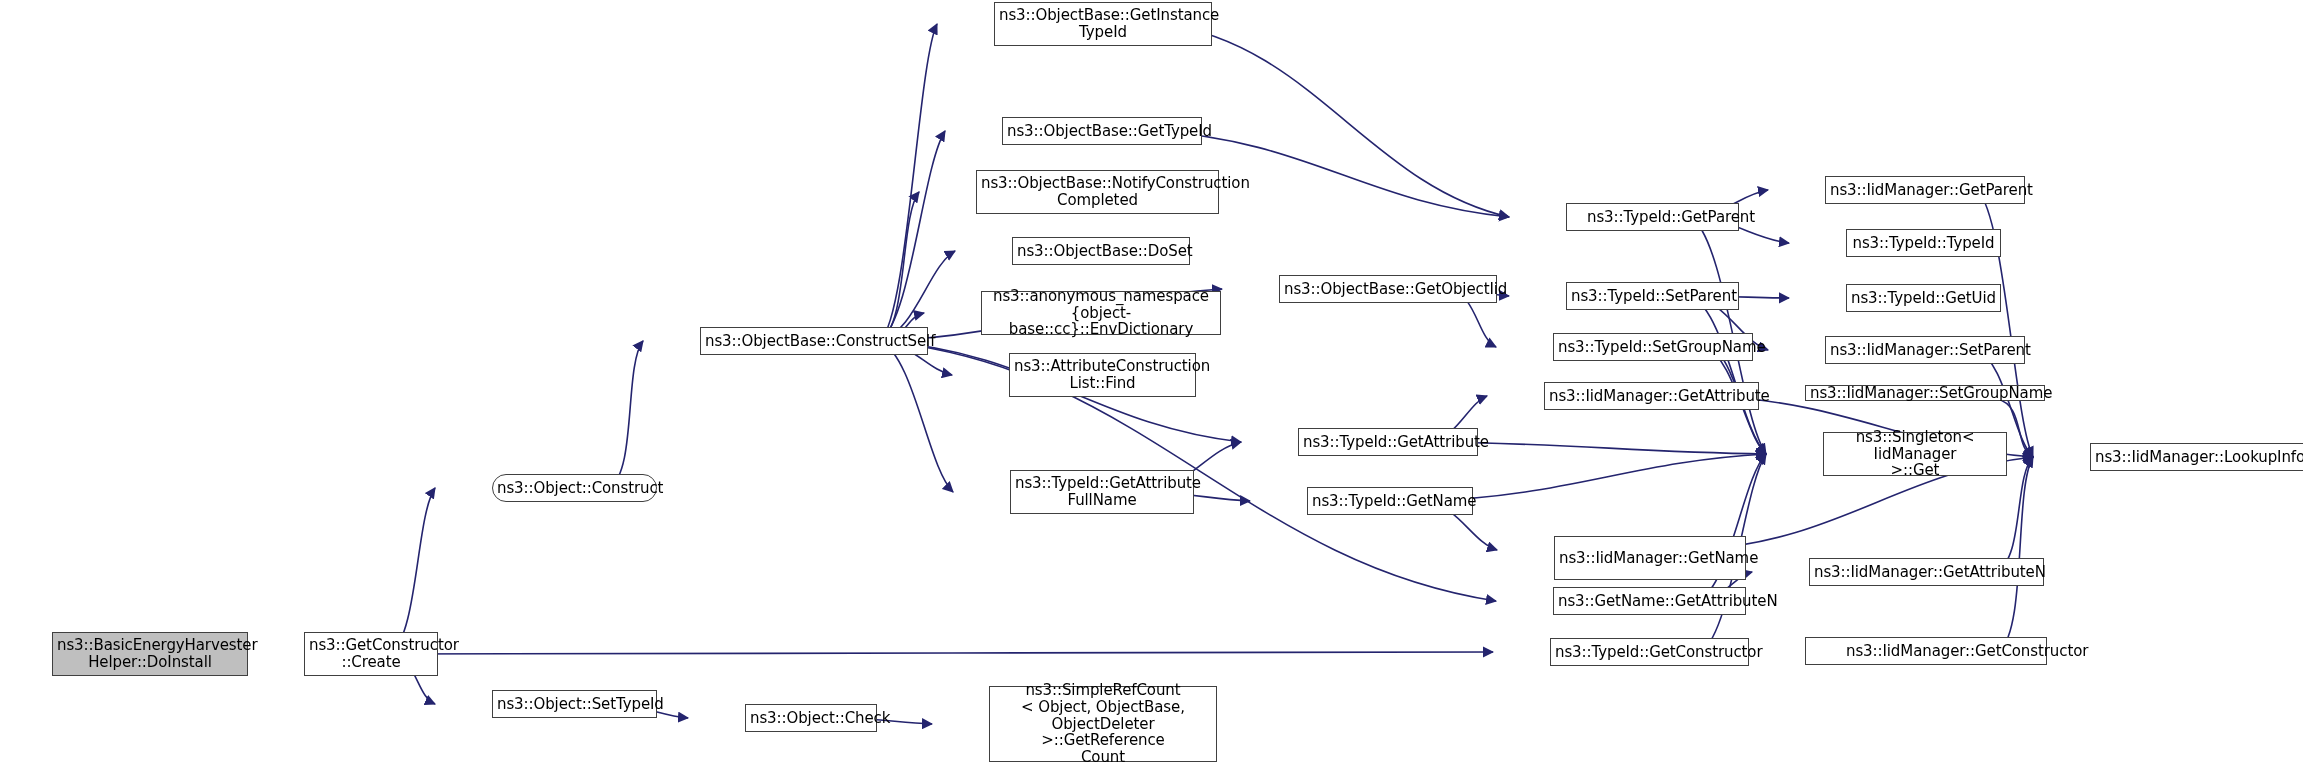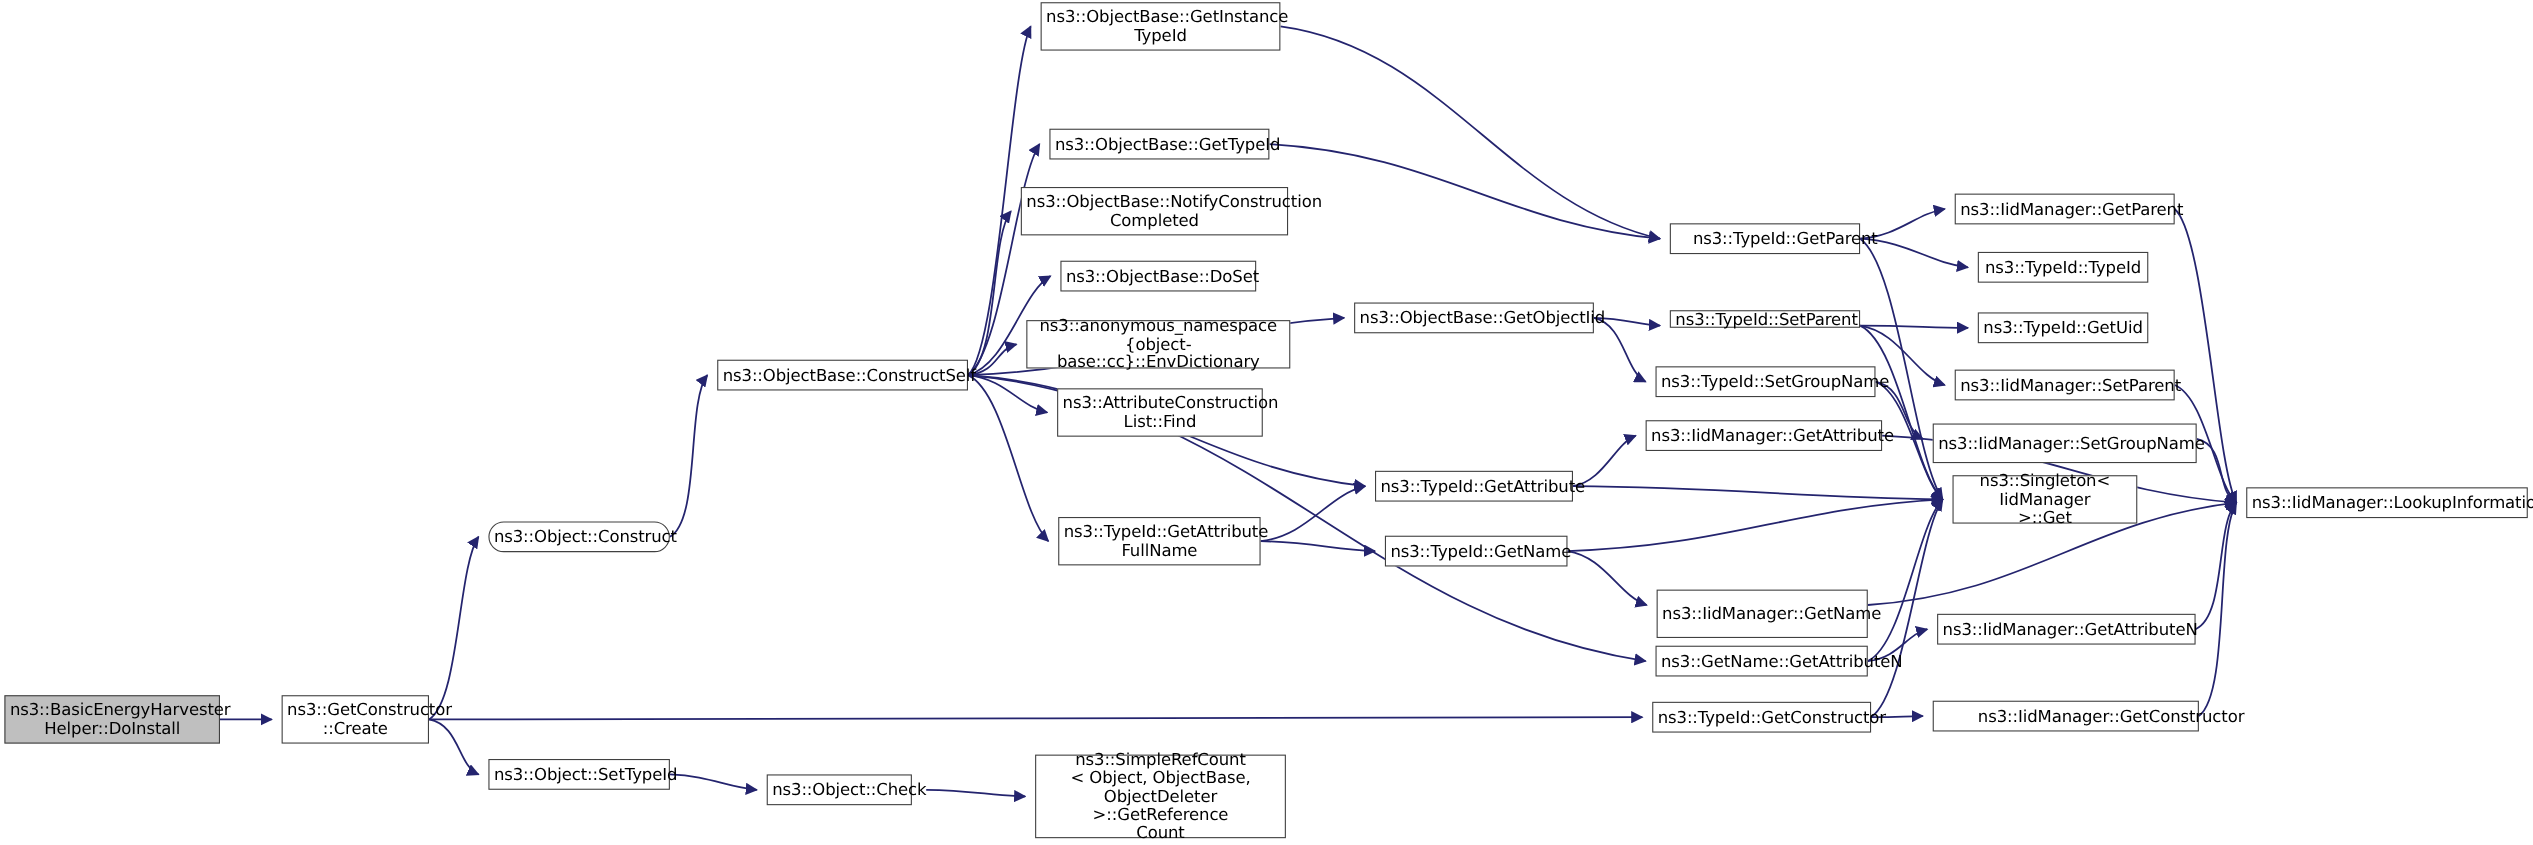--- a/index.html
+++ b/index.html
@@ -31,20 +31,21 @@
     justify-content: center;
     text-align: center;
     background: #ffffff;
     border: 1px solid #404040;
     color: #000000;
     font-size: 15px;
     line-height: 1.12;
     letter-spacing: -0.1px;
     white-space: pre-line;
     padding: 1px 4px;
+    margin-left: 48px;
   }
   .node.root {
     background: #bfbfbf;
     border: 1px solid #404040;
   }
   .node .lbl {
     display: block;
     width: 100%;
   }
 </style>
@@ -127,32 +128,32 @@
 Completed</span></div>
       <div class="node" style="left: 964px; top: 237px; width: 178px; height: 28px;"><span class="lbl">ns3::ObjectBase::DoSet</span></div>
       <div class="node" style="left: 933px; top: 291px; width: 240px; height: 44px;"><span class="lbl">ns3::anonymous_namespace
 {object-base::cc}::EnvDictionary</span></div>
       <div class="node" style="left: 961px; top: 353px; width: 187px; height: 44px;"><span class="lbl">ns3::AttributeConstruction
 List::Find</span></div>
       <div class="node" style="left: 962px; top: 470px; width: 184px; height: 44px;"><span class="lbl">ns3::TypeId::GetAttribute
 FullName</span></div>
       <div class="node" style="left: 1231px; top: 275px; width: 218px; height: 28px;"><span class="lbl">ns3::ObjectBase::GetObjectIid</span></div>
       <div class="node" style="left: 1518px; top: 203px; width: 173px; height: 28px; padding-left: 20px;"><span class="lbl">ns3::TypeId::GetParent</span></div>
-      <div class="node" style="left: 1518px; top: 282px; width: 173px; height: 16px;"><span class="lbl">ns3::TypeId::SetParent</span></div>
+      <div class="node" style="left: 1518px; top: 282px; width: 173px; height: 28px;"><span class="lbl">ns3::TypeId::SetParent</span></div>
       <div class="node" style="left: 1505px; top: 333px; width: 200px; height: 28px;"><span class="lbl">ns3::TypeId::SetGroupName</span></div>
       <div class="node" style="left: 1496px; top: 382px; width: 215px; height: 28px;"><span class="lbl">ns3::IidManager::GetAttribute</span></div>
       <div class="node" style="left: 1250px; top: 428px; width: 180px; height: 28px;"><span class="lbl">ns3::TypeId::GetAttribute</span></div>
       <div class="node" style="left: 1259px; top: 487px; width: 166px; height: 28px;"><span class="lbl">ns3::TypeId::GetName</span></div>
       <div class="node" style="left: 1506px; top: 536px; width: 192px; height: 44px;"><span class="lbl">ns3::IidManager::GetName</span></div>
       <div class="node" style="left: 1505px; top: 587px; width: 193px; height: 28px;"><span class="lbl">ns3::GetName::GetAttributeN</span></div>
       <div class="node" style="left: 1502px; top: 638px; width: 199px; height: 28px;"><span class="lbl">ns3::TypeId::GetConstructor</span></div>
       <div class="node" style="left: 1777px; top: 176px; width: 200px; height: 28px;"><span class="lbl">ns3::IidManager::GetParent</span></div>
       <div class="node" style="left: 1798px; top: 229px; width: 155px; height: 28px;"><span class="lbl">ns3::TypeId::TypeId</span></div>
       <div class="node" style="left: 1798px; top: 284px; width: 155px; height: 28px;"><span class="lbl">ns3::TypeId::GetUid</span></div>
       <div class="node" style="left: 1777px; top: 336px; width: 200px; height: 28px;"><span class="lbl">ns3::IidManager::SetParent</span></div>
-      <div class="node" style="left: 1757px; top: 385px; width: 240px; height: 36px;"><span class="lbl">ns3::IidManager::SetGroupName</span></div>
-      <div class="node" style="left: 1775px; top: 432px; width: 168px; height: 44px;"><span class="lbl">ns3::Singleton&lt; IidManager
+      <div class="node" style="left: 1757px; top: 385px; width: 240px; height: 16px;"><span class="lbl">ns3::IidManager::SetGroupName</span></div>
+      <div class="node" style="left: 1775px; top: 432px; width: 184px; height: 44px;"><span class="lbl">ns3::Singleton&lt; IidManager
 &gt;::Get</span></div>
       <div class="node" style="left: 1761px; top: 558px; width: 235px; height: 28px;"><span class="lbl">ns3::IidManager::GetAttributeN</span></div>
       <div class="node" style="left: 1757px; top: 637px; width: 242px; height: 28px; padding-left: 40px;"><span class="lbl">ns3::IidManager::GetConstructor</span></div>
       <div class="node" style="left: 2042px; top: 443px; width: 256px; height: 28px;"><span class="lbl">ns3::IidManager::LookupInformation</span></div>
     </div>
 </div>
 
 </body></html>

